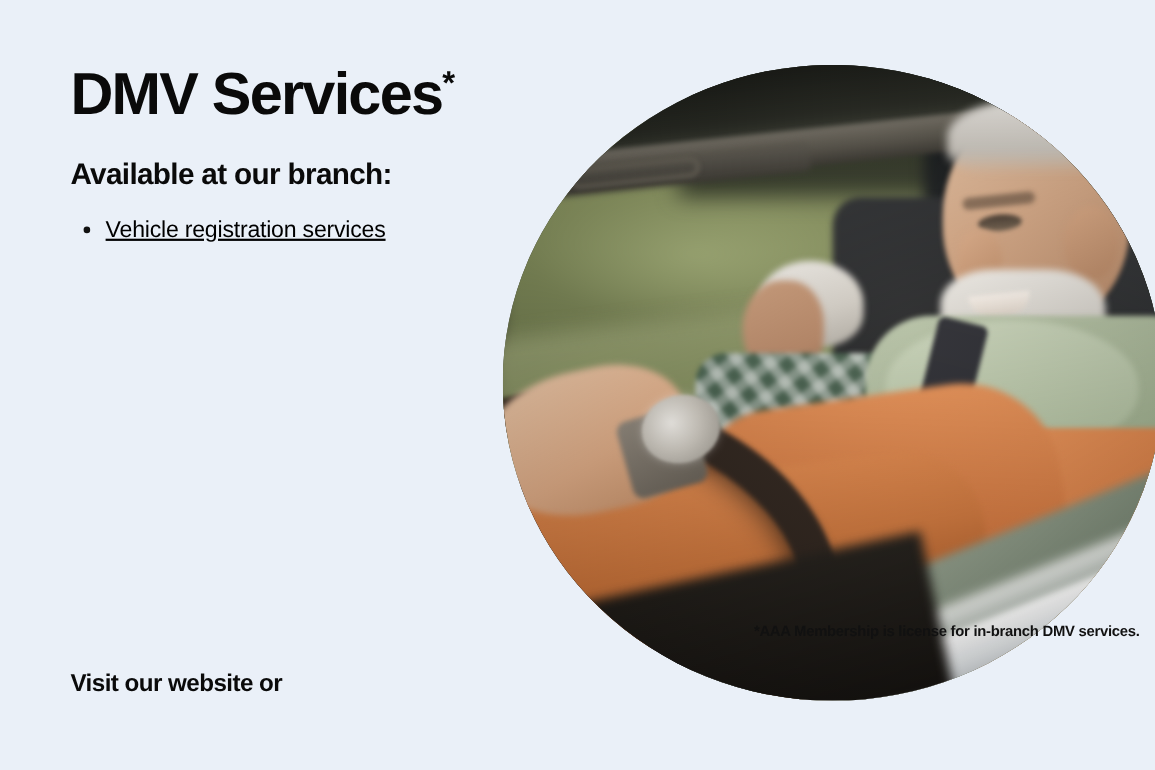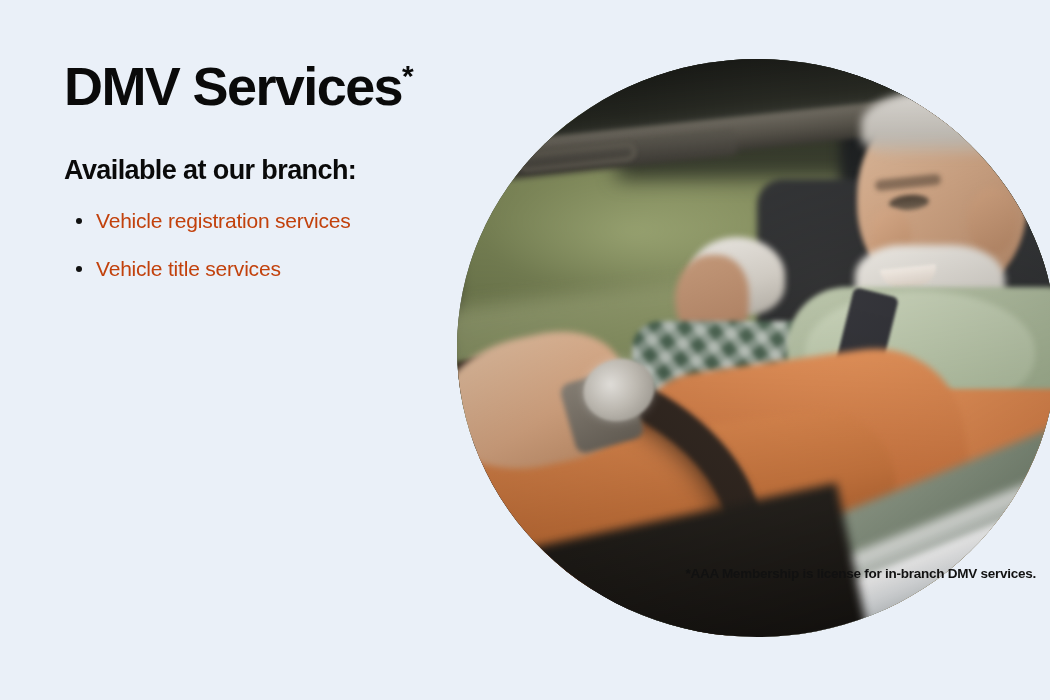--- a/index.html
+++ b/index.html
@@ -29,38 +29,39 @@
     white-space:nowrap;
   }
   .headline .star {
     font-size:30px;
     font-weight:700;
     vertical-align:super;
     letter-spacing:0;
   }
 
   .subhead {
-    margin-top:40px;
+    margin-top:28px;
     font-size:27px;
     font-weight:700;
     letter-spacing:-0.6px;
     color:#0a0a0a;
   }
 
   .bullets { margin-top:22px; list-style:none; }
   .bullets li {
     position:relative;
     padding-left:32px;
     font-size:21px;
     font-weight:400;
     letter-spacing:-0.2px;
-    color:#c2410c;
+    color:#000000;
     line-height:1.25;
     margin-bottom:22px;
     white-space:nowrap;
+    text-decoration:underline;
   }
   .bullets li::before {
     content:"";
     position:absolute;
     left:12px; top:10px;
     width:6px; height:6px;
     border-radius:50%;
     background:#111;
   }
 
@@ -404,25 +405,25 @@
 <div class="banner">
 
   <div class="copy">
 
     <h1 class="headline"><span>DMV Services</span><span class="star">*</span></h1>
 
     <h2 class="subhead">Available at our branch:</h2>
 
     <ul class="bullets">
       <li>Vehicle registration services</li>
-      <li>Vehicle title services</li>
     </ul>
   </div>
 
   <div class="cta">
+    <div>Visit our website or</div>
   </div>
 
   <div class="photo-wrap">
     <div class="photo-clip">
       <div class="photo">
 
         <div class="sky-field"></div>
         <div class="field-ridge"></div>
         <div class="tree-dark"></div>
 

